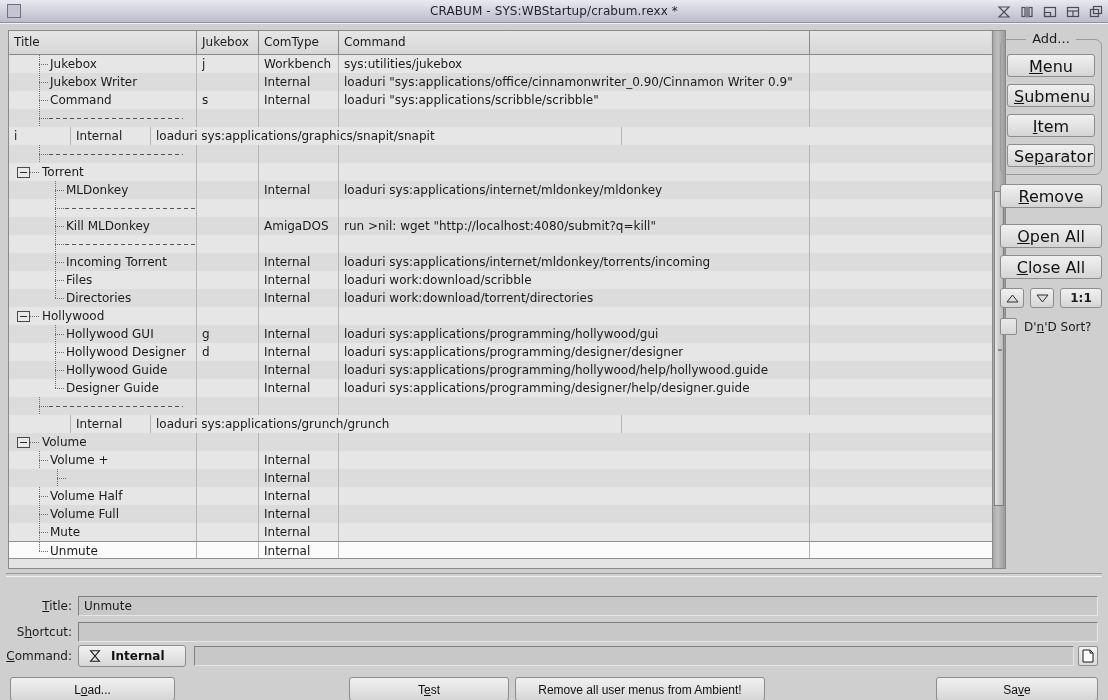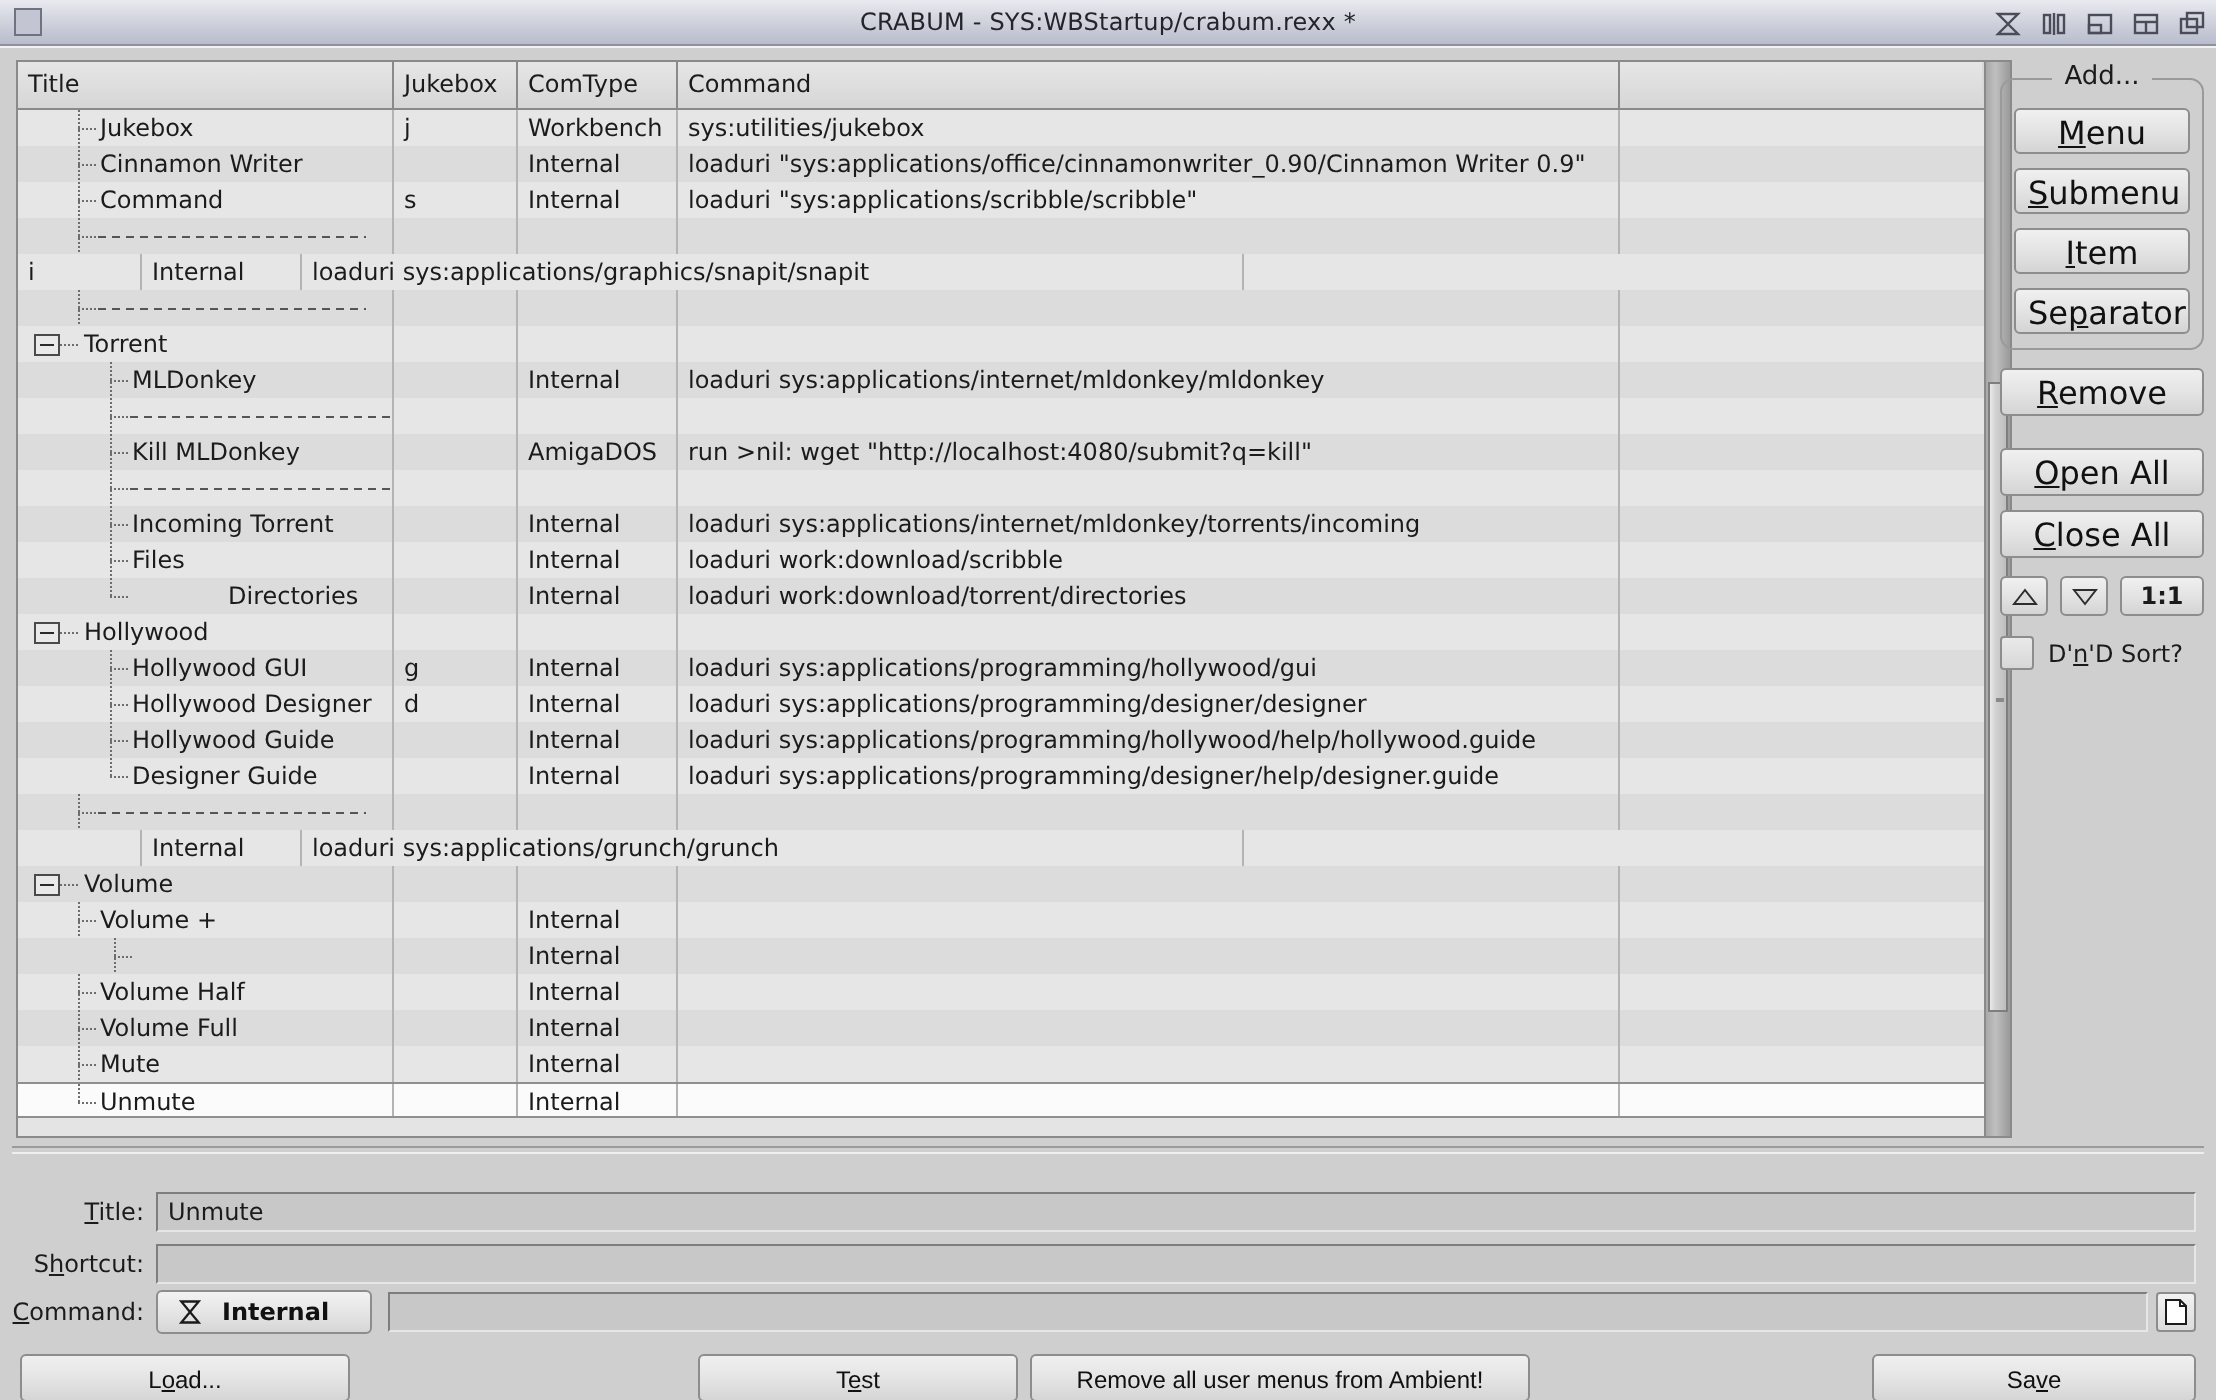--- a/index.html
+++ b/index.html
@@ -278,21 +278,21 @@
               <div class="cell c-cmd" style="width: 471px;">sys:utilities/jukebox</div>
               <div class="cell c-pad" style="width: 181px;"></div>
             </div>
             <div class="row odd">
               <div class="cell c-title" style="width: 188px;">
                 <div class="tnode" style="left: 22px;">
                   <span class="elbow">
                     <span class="v full"></span>
                     <span class="h"></span>
                   </span>
-                  <span class="tlabel">Cinnamon Writer</span>
+                  <span class="tlabel">Jukebox Writer</span>
                 </div>
               </div>
               <div class="cell" style="width: 62px;"></div>
               <div class="cell" style="width: 80px;">Internal</div>
               <div class="cell c-cmd" style="width: 471px;">loaduri "sys:applications/office/cinnamonwriter_0.90/Cinnamon Writer 0.9"</div>
               <div class="cell c-pad" style="width: 181px;"></div>
             </div>
             <div class="row even">
               <div class="cell c-title" style="width: 188px;">
                 <div class="tnode" style="left: 22px;">
@@ -442,21 +442,21 @@
                   <span class="tlabel">Files</span>
                 </div>
               </div>
               <div class="cell" style="width: 62px;"></div>
               <div class="cell" style="width: 80px;">Internal</div>
               <div class="cell c-cmd" style="width: 471px;">loaduri work:download/scribble</div>
               <div class="cell c-pad" style="width: 181px;"></div>
             </div>
             <div class="row odd">
               <div class="cell c-title" style="width: 188px;">
-                <div class="tnode" style="left: 38px; gap: 48px;">
+                <div class="tnode" style="left: 38px;">
                   <span class="elbow">
                     <span class="v"></span>
                     <span class="h"></span>
                   </span>
                   <span class="tlabel">Directories</span>
                 </div>
               </div>
               <div class="cell" style="width: 62px;"></div>
               <div class="cell" style="width: 80px;">Internal</div>
               <div class="cell c-cmd" style="width: 471px;">loaduri work:download/torrent/directories</div>

